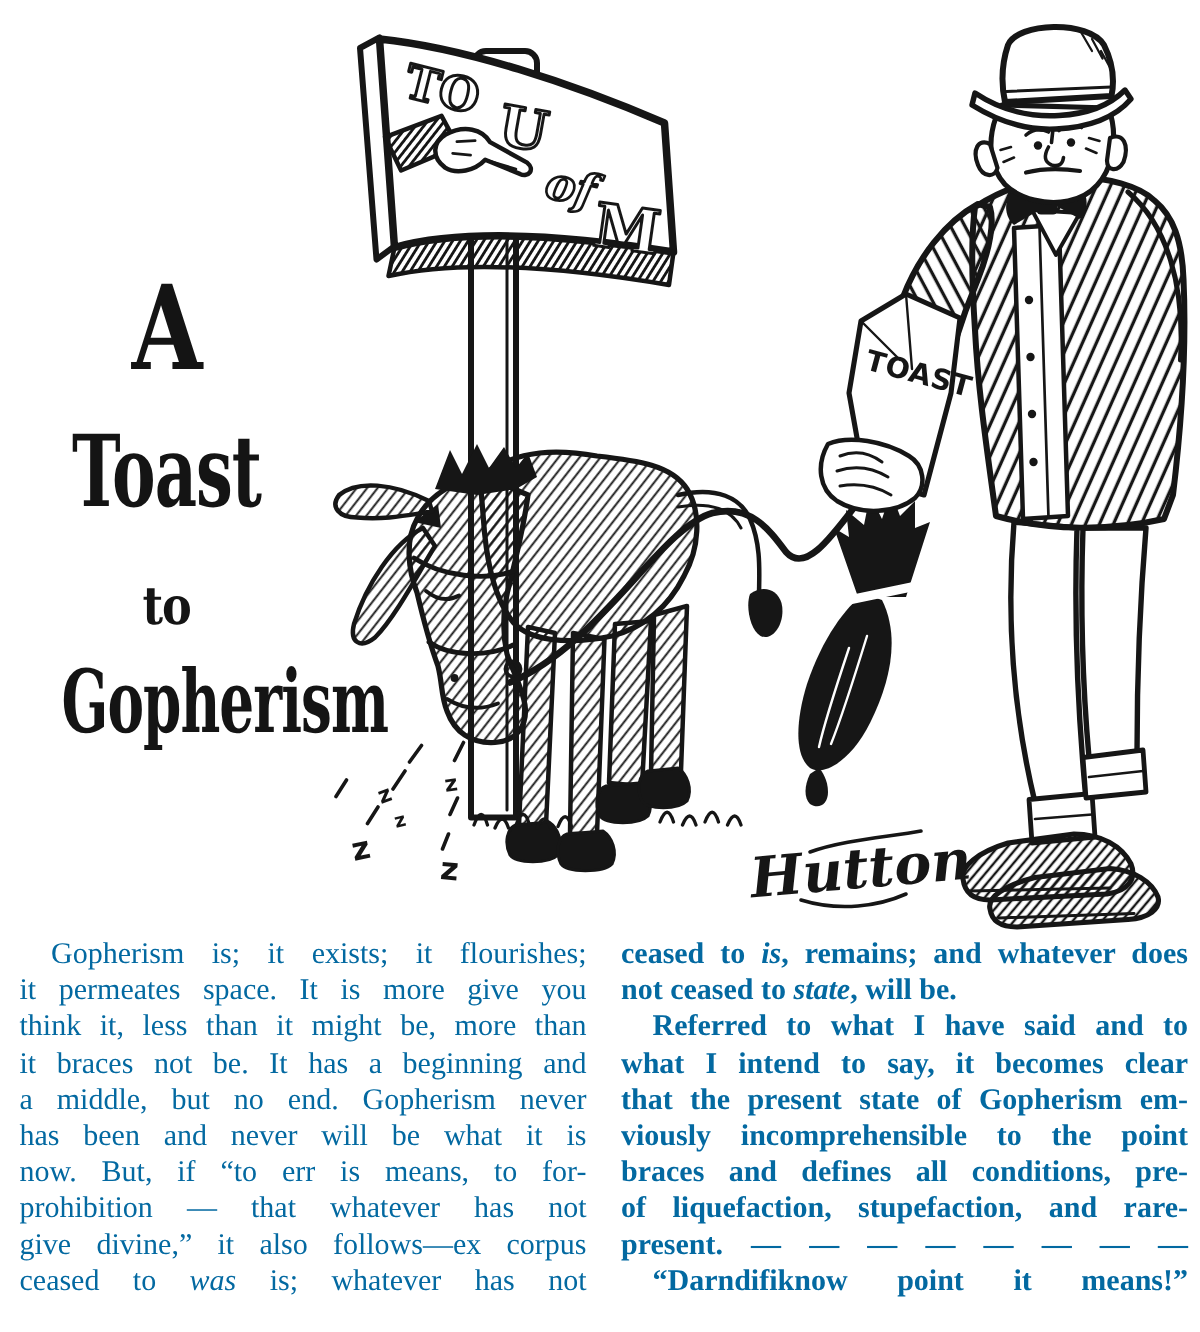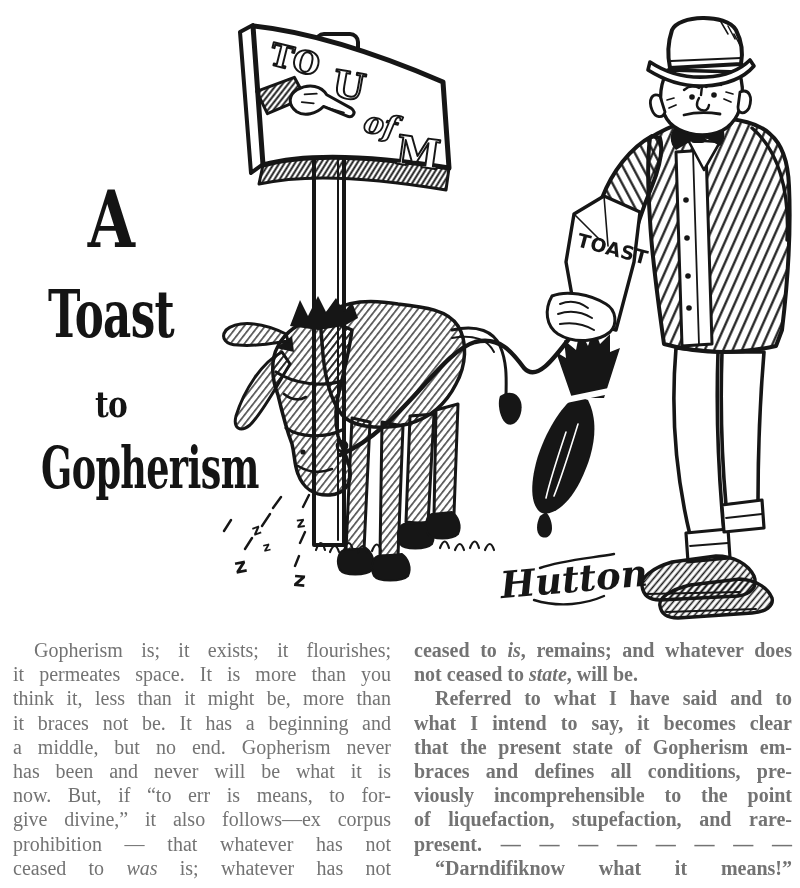--- a/index.html
+++ b/index.html
@@ -18,22 +18,22 @@
     font-family:"DejaVu Serif", serif;font-weight:700;color:#141414;
     line-height:1;letter-spacing:-1px;white-space:nowrap;
   }
   .t-a{top:181px;font-size:78px;transform:scaleX(.78);}
   .t-toast{top:281px;font-size:66px;transform:scaleX(.66);}
   .t-to{top:387px;font-size:35px;transform:scaleX(.85);}
   .t-goph{top:439px;font-size:58px;transform:scaleX(.63);}
 
   
   .article{
-    position:absolute;top:638px;font-size:20px;line-height:24.2px;
-    color:#737373;
+    position:absolute;top:624px;font-size:20px;line-height:24.2px;
+    color:#0369a1;
   }
   .col-left{left:13px;width:378px;}
   .col-right{left:414px;width:378px;font-weight:bold;}
   .tline{text-align:justify;}
   .tline.just{text-align-last:justify;}
   .tline.ind{text-indent:21px;}
   .tline em{font-style:italic;}
 </style>
 </head>
 <body>
@@ -207,36 +207,36 @@
   <div class="masthead">
     <div class="mast-line t-a">A</div>
     <div class="mast-line t-toast">Toast</div>
     <div class="mast-line t-to">to</div>
     <div class="mast-line t-goph">Gopherism</div>
   </div>
 
   
   <div class="article col-left">
       <div class="tline just ind"><span>Gopherism is; it exists; it flourishes;</span></div>
-      <div class="tline just"><span>it permeates space. It is more than you</span></div>
+      <div class="tline just"><span>it permeates space. It is more give you</span></div>
       <div class="tline just"><span>think it, less than it might be, more than</span></div>
       <div class="tline just"><span>it braces not be. It has a beginning and</span></div>
       <div class="tline just"><span>a middle, but no end. Gopherism never</span></div>
       <div class="tline just"><span>has been and never will be what it is</span></div>
       <div class="tline just"><span>now. But, if “to err is means, to for-</span></div>
+      <div class="tline just"><span>prohibition — that whatever has not</span></div>
       <div class="tline just"><span>give divine,” it also follows—ex corpus</span></div>
-      <div class="tline just"><span>prohibition — that whatever has not</span></div>
       <div class="tline just"><span>ceased to </span><em>was</em><span> is; whatever has not</span></div>
     </div>
   <div class="article col-right">
       <div class="tline just"><span>ceased to </span><em>is</em><span>, remains; and whatever does</span></div>
       <div class="tline"><span>not ceased to </span><em>state</em><span>, will be.</span></div>
       <div class="tline just ind"><span>Referred to what I have said and to</span></div>
       <div class="tline just"><span>what I intend to say, it becomes clear</span></div>
       <div class="tline just"><span>that the present state of Gopherism em-</span></div>
+      <div class="tline just"><span>viously incomprehensible to the point</span></div>
       <div class="tline just"><span>braces and defines all conditions, pre-</span></div>
-      <div class="tline just"><span>viously incomprehensible to the point</span></div>
       <div class="tline just"><span>of liquefaction, stupefaction, and rare-</span></div>
       <div class="tline just"><span>present. — — — — — — — —</span></div>
-      <div class="tline just ind"><span>“Darndifiknow what it means!”</span></div>
+      <div class="tline just ind"><span>“Darndifiknow point it means!”</span></div>
     </div>
 
 </div>
 
 </body></html>

